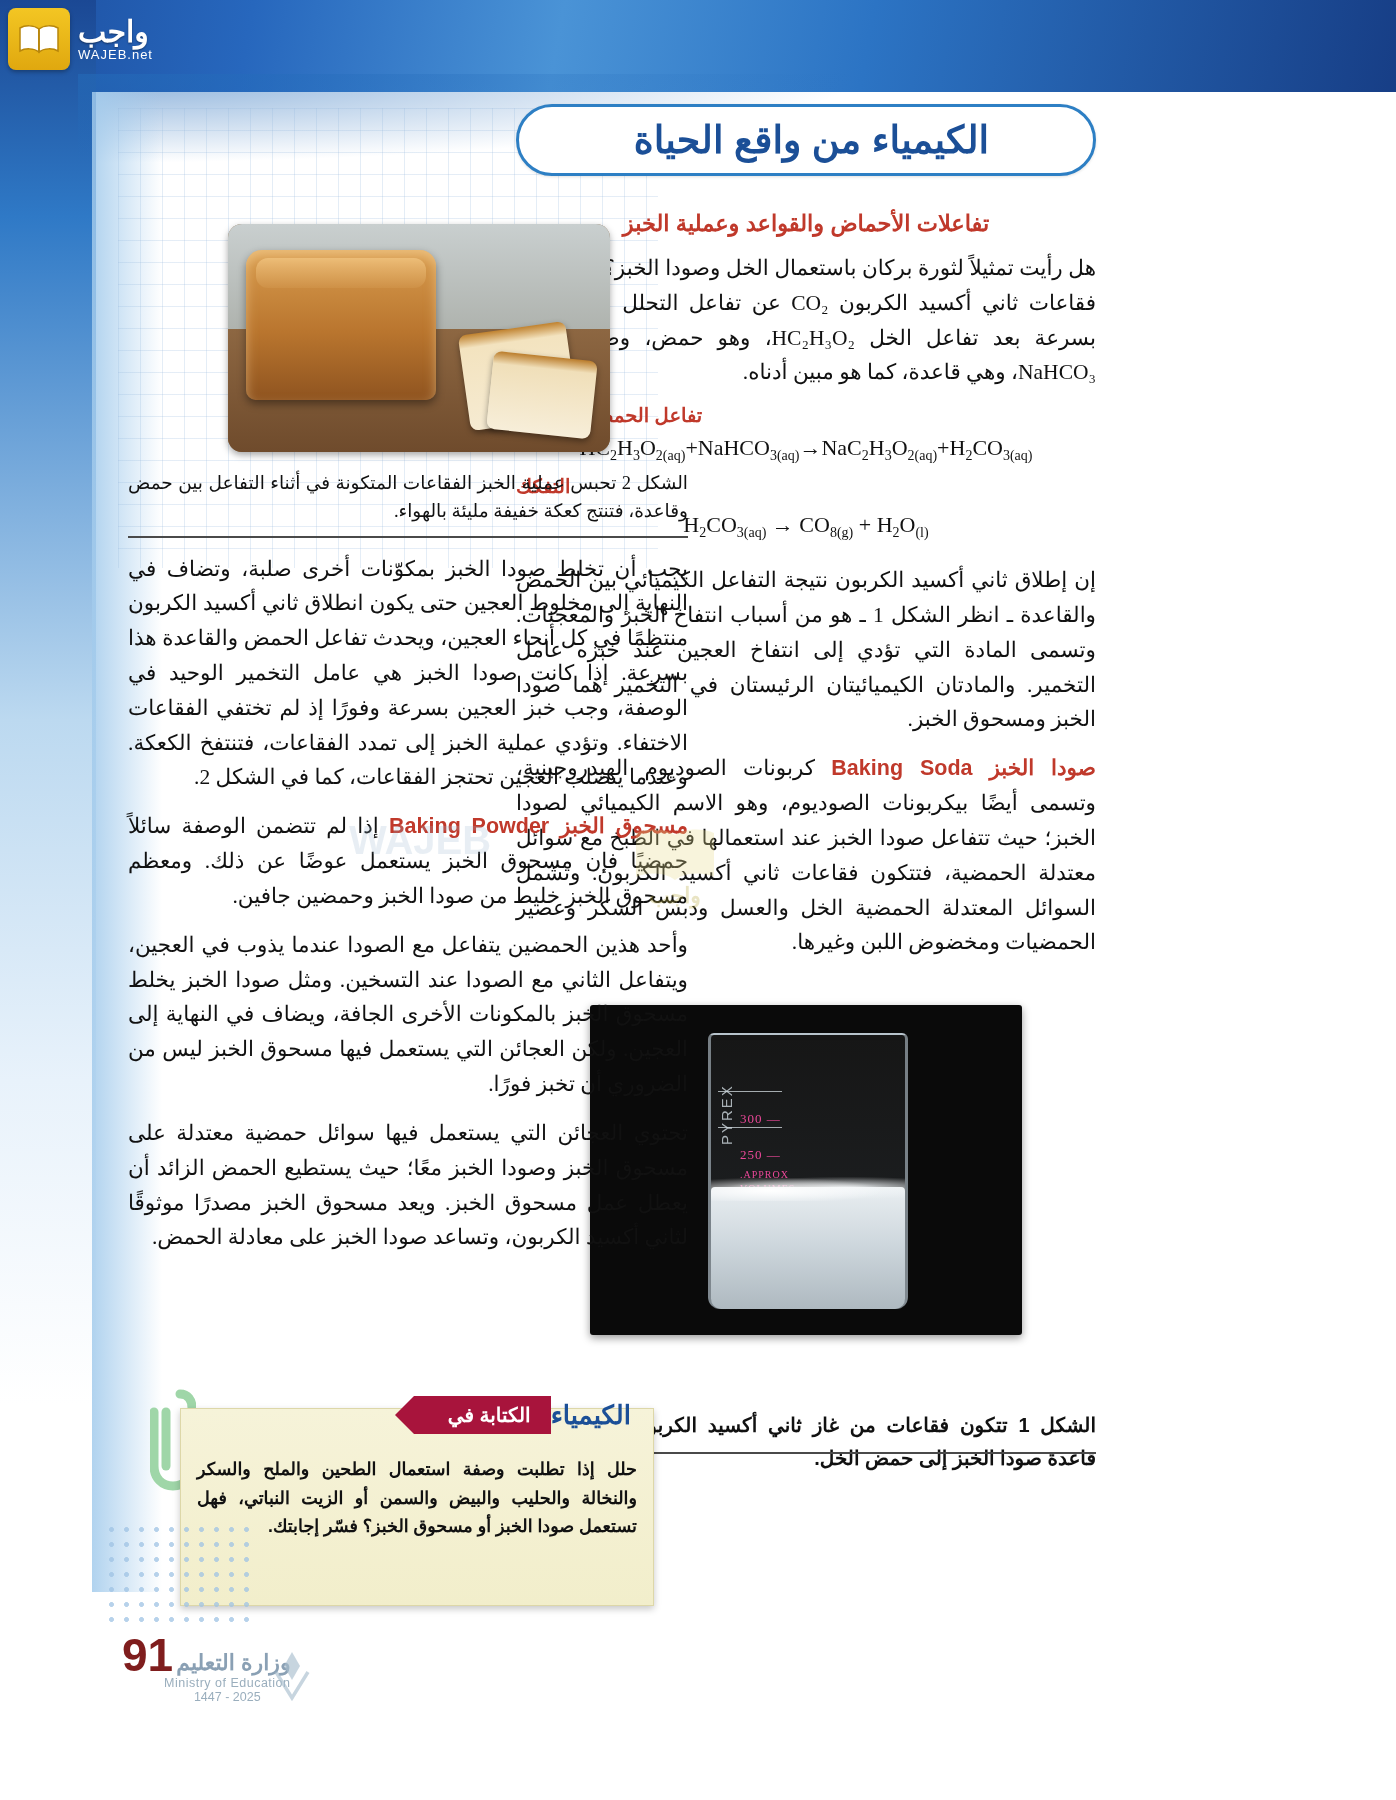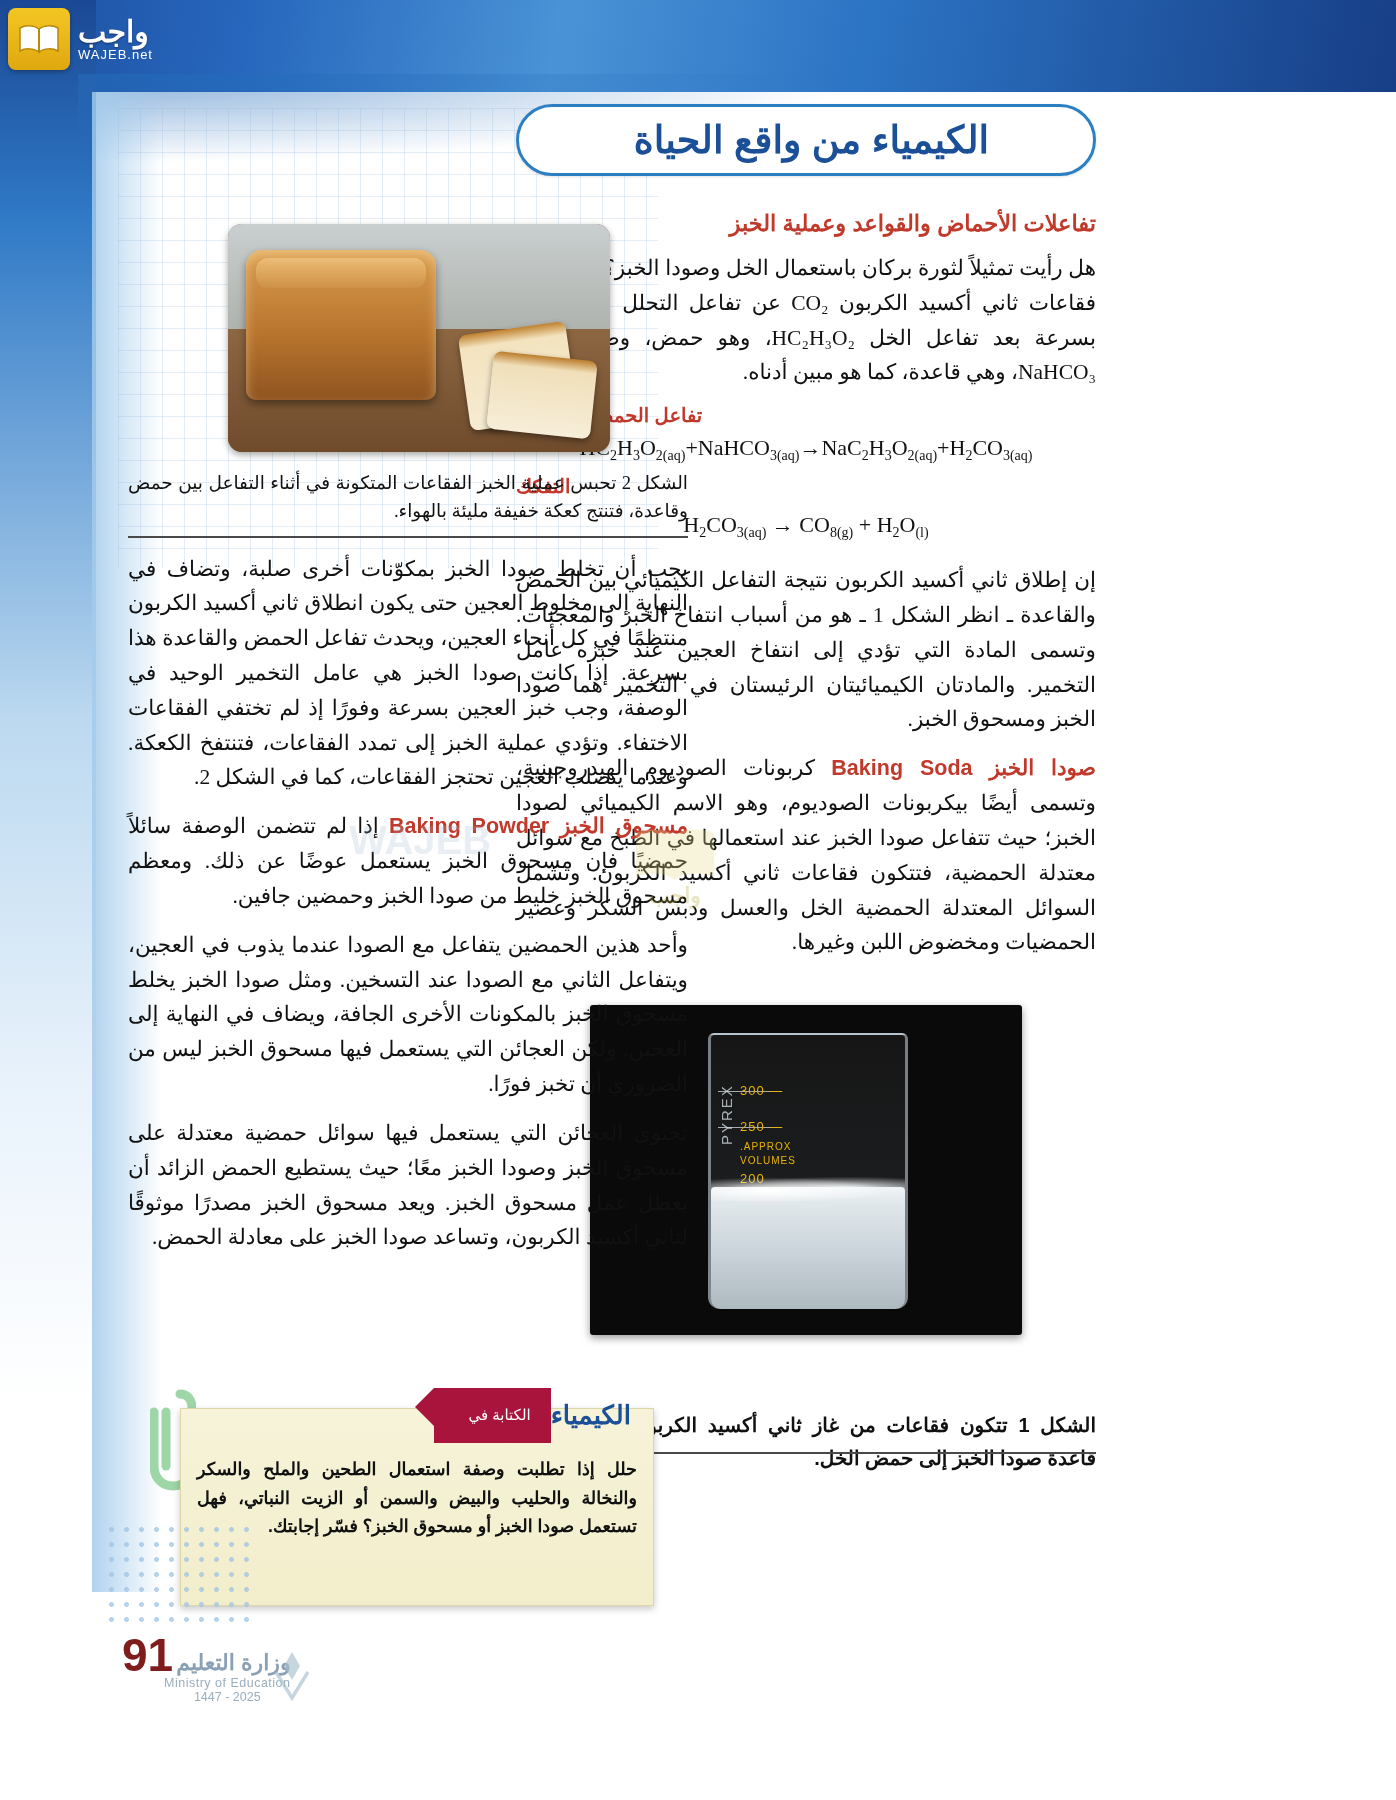--- a/index.html
+++ b/index.html
@@ -91,21 +91,21 @@
   .col-right {
     position: absolute; top: 210px; right: 300px; width: 580px;
   }
   .col-left {
     position: absolute; top: 218px; left: 128px; width: 560px;
   }
 
   h2.sec {
     font-family: "Liberation Sans", sans-serif;
     color: #c0392b; font-size: 22.5px; font-weight: bold;
-    margin: 0 0 14px 0; 
+    margin: 0 0 14px 0; text-align: center;
   }
   p.body {
     font-size: 21.5px; line-height: 1.62; color: #111; margin: 0 0 14px 0;
     text-align: justify; text-align-last: right;
   }
   .sub-h {
     font-family: "Liberation Sans", sans-serif;
     color: #c0392b; font-weight: bold; font-size: 19.5px;
     text-align: left; margin: 10px 0 8px 0;
   }
@@ -180,22 +180,22 @@
     position:absolute; left:121px; bottom:26px; width:194px; height:122px;
     background: linear-gradient(180deg,#e9eef1 0%,#cfd8de 45%,#aeb9c0 100%);
     border-radius: 4px 4px 10px 10px;
   }
   .bk-foam:before{
     content:""; position:absolute; left:0; right:0; top:-12px; height:26px;
     background: radial-gradient(ellipse at 30% 60%, #fff 0%, rgba(255,255,255,0) 60%),
                 radial-gradient(ellipse at 70% 50%, #f2f6f8 0%, rgba(255,255,255,0) 62%);
   }
   .bk-tick {
-    position:absolute; left: 150px; color:#eab308; font-size: 13px;
-    font-family:Liberation Sans, sans-serif; letter-spacing:1px;
+    position:absolute; left: 150px; color:#ec4899; font-size: 13px;
+    font-family:Liberation Serif, serif; letter-spacing:1px;margin-top:28px;
   }
   .bk-line {
     position:absolute; left: 128px; width: 64px; height:1px; background: rgba(225,235,240,.7);
   }
 
   .fig1-cap {
     position: absolute; top: 1409px; right: 300px; width: 580px;
     font-family: "Liberation Sans", sans-serif; font-weight: bold;
     font-size: 20px; line-height: 1.65; color:#111;
     text-align: justify; text-align-last: right;
@@ -209,23 +209,23 @@
   .wbox {
     position: absolute; top: 1408px; left: 180px; width: 474px; height: 198px;
     background: linear-gradient(180deg,#f6f3d9 0%,#f2eecb 100%);
     border: 1px solid #ddd7a8;
     box-shadow: 0 3px 7px rgba(0,0,0,.22);
   }
   .wbox-head {
     position:absolute; top:-14px; right:12px; height:40px; display:flex; align-items:center;
   }
   .wbox-tag {
-    position: relative; height: 55px; padding: 0 20px 0 34px;
+    position: relative; height: 38px; padding: 0 20px 0 34px;
     background: #a8143c; display:flex; align-items:center;
-    font-family:"Liberation Sans",sans-serif; color:#fff; font-weight:normal; font-size:15px;
+    font-family:"Liberation Sans",sans-serif; color:#fff; font-weight:bold; font-size:20px;
   }
   .wbox-tag:after {
     content:""; position:absolute; left:-19px; top:0;
     border-top:19px solid transparent; border-bottom:19px solid transparent;
     border-right:19px solid #a8143c;
   }
   .wbox-title {
     font-family:"Liberation Sans",sans-serif; font-weight:bold; font-size:26px; color:#1b4f97;
     margin-right:10px;
   }

